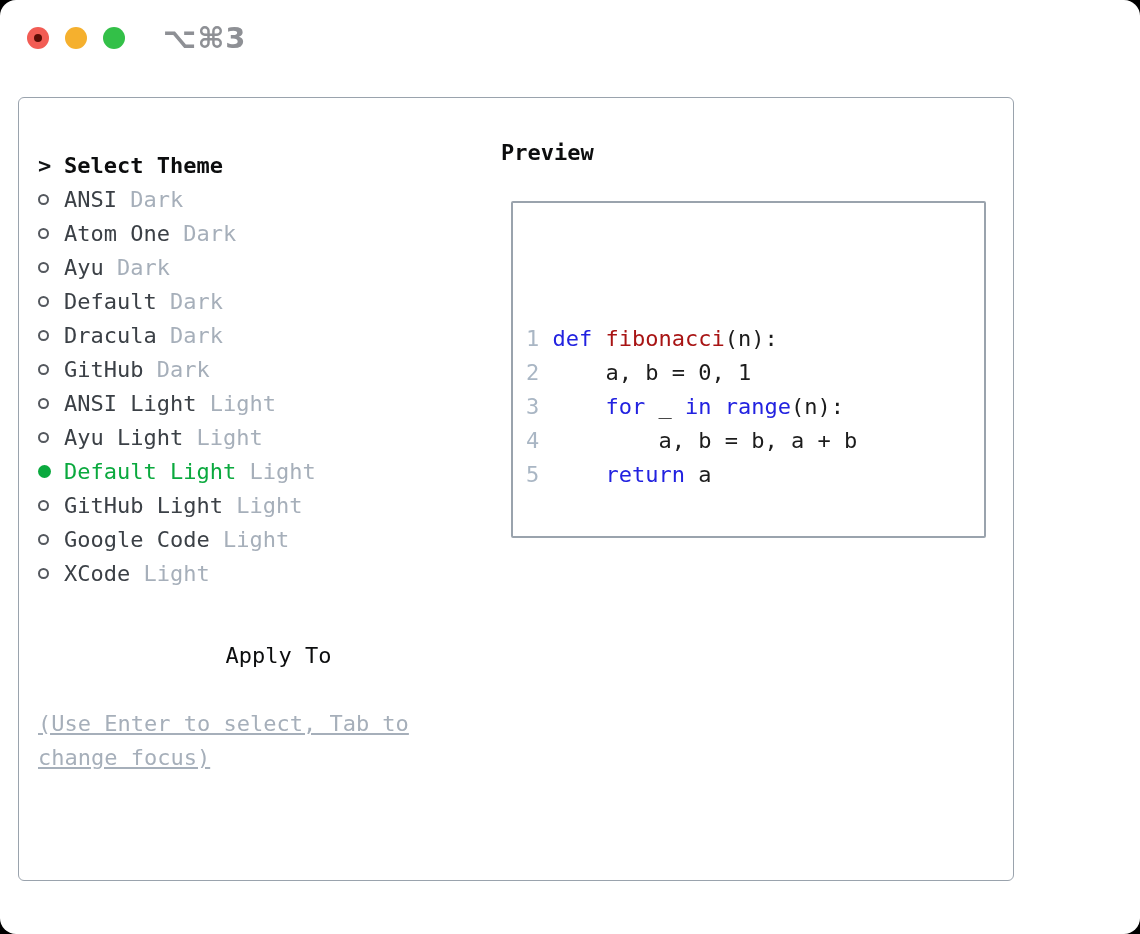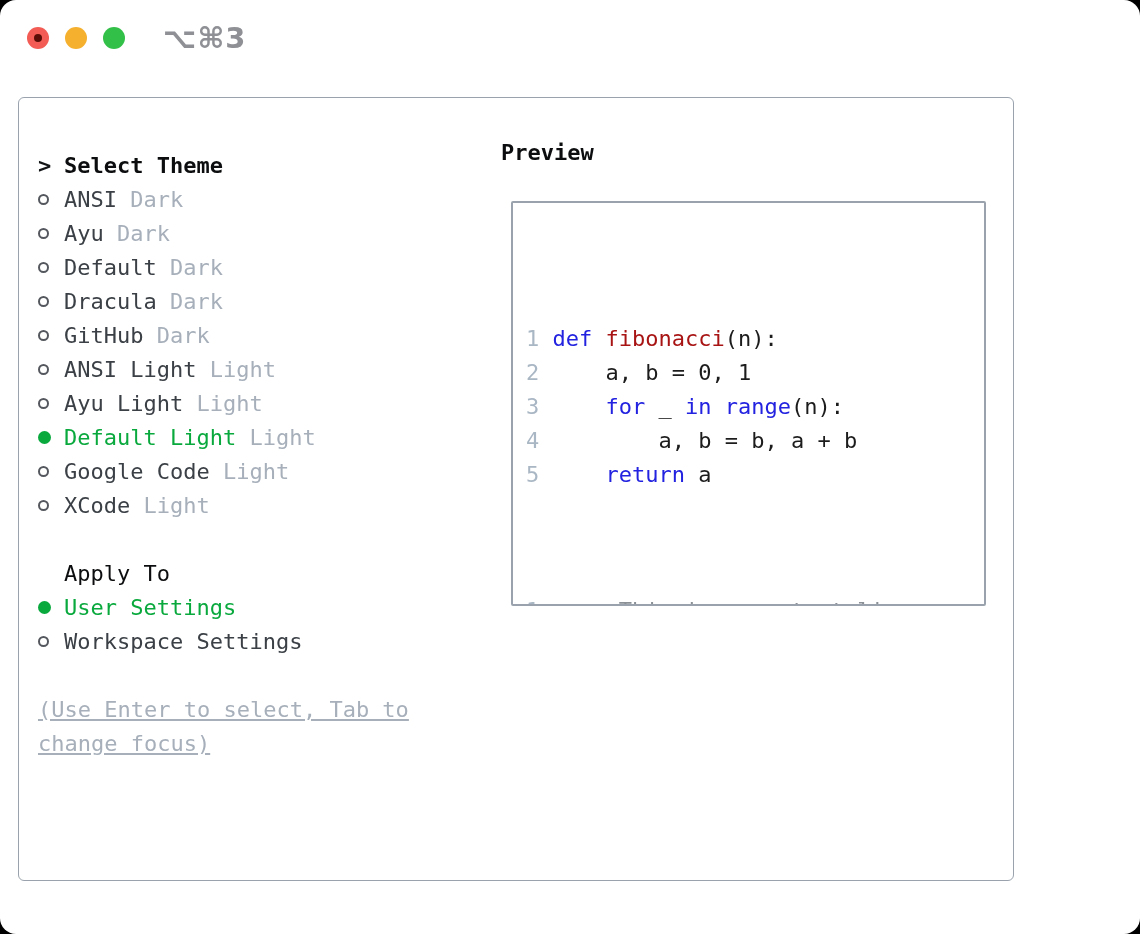--- a/index.html
+++ b/index.html
@@ -43,26 +43,26 @@
   .row{white-space:pre;height:34px;}
   .marker{display:inline-block;width:26px;vertical-align:baseline;}
   .prompt{font-weight:bold;color:#121416;}
   .hdr{font-weight:bold;color:#0c0d0e;}
   .hdr2{color:#0c0d0e;}
   .dot{display:inline-block;width:11px;height:11px;border:2px solid #54585e;border-radius:50%;vertical-align:2px;}
   .dot.sel{width:13px;height:13px;border:none;background:var(--selection-green);vertical-align:1px;}
   .name{color:var(--item-text);}
   .name.sel{color:var(--selection-green);}
   .variant{color:var(--muted-label);}
-  .apply-section{margin-top:34px;}
+  .apply-section{margin-top:48px;text-align:center;}
   .hint{margin-top:34px;width:430px;white-space:normal;color:var(--muted-label);font-size:22px;line-height:34px;text-decoration:underline;}
 
   
   .preview-title{position:absolute;left:482px;top:38px;font-size:22px;line-height:34px;font-weight:bold;color:#0c0d0e;}
-  .preview-box{position:absolute;left:492px;top:103px;width:475px;height:405px;
+  .preview-box{position:absolute;left:492px;top:103px;width:475px;height:337px;
     border:2px solid var(--border-gray);border-radius:2px;background:#fff;overflow:hidden;}
   .codepane{padding:51px 0 0 13px;font-size:22px;line-height:34px;white-space:pre;color:#1c1c1c;}
   .lnum{color:var(--line-number);}
   .kw{color:var(--keyword-blue);}
   .fn{color:var(--function-red);}
   .plain{color:#1c1c1c;}
   .diffblock{margin-top:34px;}
   .ctx{color:var(--context-gray);}
 </style>
 </head>
@@ -81,37 +81,35 @@
       </div>
       <span class="window-title">⌥⌘3</span>
     </div>
 
     <div class="panel">
 
       <div class="left-col">
         <div class="row"><span class="marker prompt">&gt;</span><span class="hdr">Select Theme</span></div>
         <div id="theme-list">
             <div class="row"><span class="marker"><i class="dot"></i></span><span class="name">ANSI</span><span class="variant"> Dark</span></div>
+            <div class="row"><span class="marker"><i class="dot"></i></span><span class="name">Atom One</span><span class="variant"> Dark</span></div>
             <div class="row"><span class="marker"><i class="dot"></i></span><span class="name">Ayu</span><span class="variant"> Dark</span></div>
             <div class="row"><span class="marker"><i class="dot"></i></span><span class="name">Default</span><span class="variant"> Dark</span></div>
             <div class="row"><span class="marker"><i class="dot"></i></span><span class="name">Dracula</span><span class="variant"> Dark</span></div>
             <div class="row"><span class="marker"><i class="dot"></i></span><span class="name">GitHub</span><span class="variant"> Dark</span></div>
             <div class="row"><span class="marker"><i class="dot"></i></span><span class="name">ANSI Light</span><span class="variant"> Light</span></div>
             <div class="row"><span class="marker"><i class="dot"></i></span><span class="name">Ayu Light</span><span class="variant"> Light</span></div>
             <div class="row"><span class="marker"><i class="dot sel"></i></span><span class="name sel">Default Light</span><span class="variant"> Light</span></div>
+            <div class="row"><span class="marker"><i class="dot"></i></span><span class="name">GitHub Light</span><span class="variant"> Light</span></div>
             <div class="row"><span class="marker"><i class="dot"></i></span><span class="name">Google Code</span><span class="variant"> Light</span></div>
             <div class="row"><span class="marker"><i class="dot"></i></span><span class="name">XCode</span><span class="variant"> Light</span></div>
           </div>
 
         <div class="apply-section">
           <div class="row"><span class="marker"></span><span class="hdr2">Apply To</span></div>
-          <div id="apply-list">
-              <div class="row"><span class="marker"><i class="dot sel"></i></span><span class="name sel">User Settings</span></div>
-              <div class="row"><span class="marker"><i class="dot"></i></span><span class="name">Workspace Settings</span></div>
-            </div>
         </div>
 
         <div class="hint">(Use Enter to select, Tab to change focus)</div>
       </div>
 
       <div class="preview-title">Preview</div>
       <div class="preview-box">
         <div class="codepane">
           <div id="code-lines"><div class="row"><span class="lnum">1 </span><span class="kw">def</span><span class="plain"> </span><span class="fn">fibonacci</span><span class="plain">(n):</span></div><div class="row"><span class="lnum">2 </span><span class="plain">    a, b = 0, 1</span></div><div class="row"><span class="lnum">3 </span><span class="plain">    </span><span class="kw">for</span><span class="plain"> _ </span><span class="kw">in</span><span class="plain"> </span><span class="kw">range</span><span class="plain">(n):</span></div><div class="row"><span class="lnum">4 </span><span class="plain">        a, b = b, a + b</span></div><div class="row"><span class="lnum">5 </span><span class="plain">    </span><span class="kw">return</span><span class="plain"> a</span></div></div>
           <div id="diff-lines" class="diffblock"><div class="row"><span class="lnum">1    </span><span class="ctx">  This is a context line.</span></div></div>

